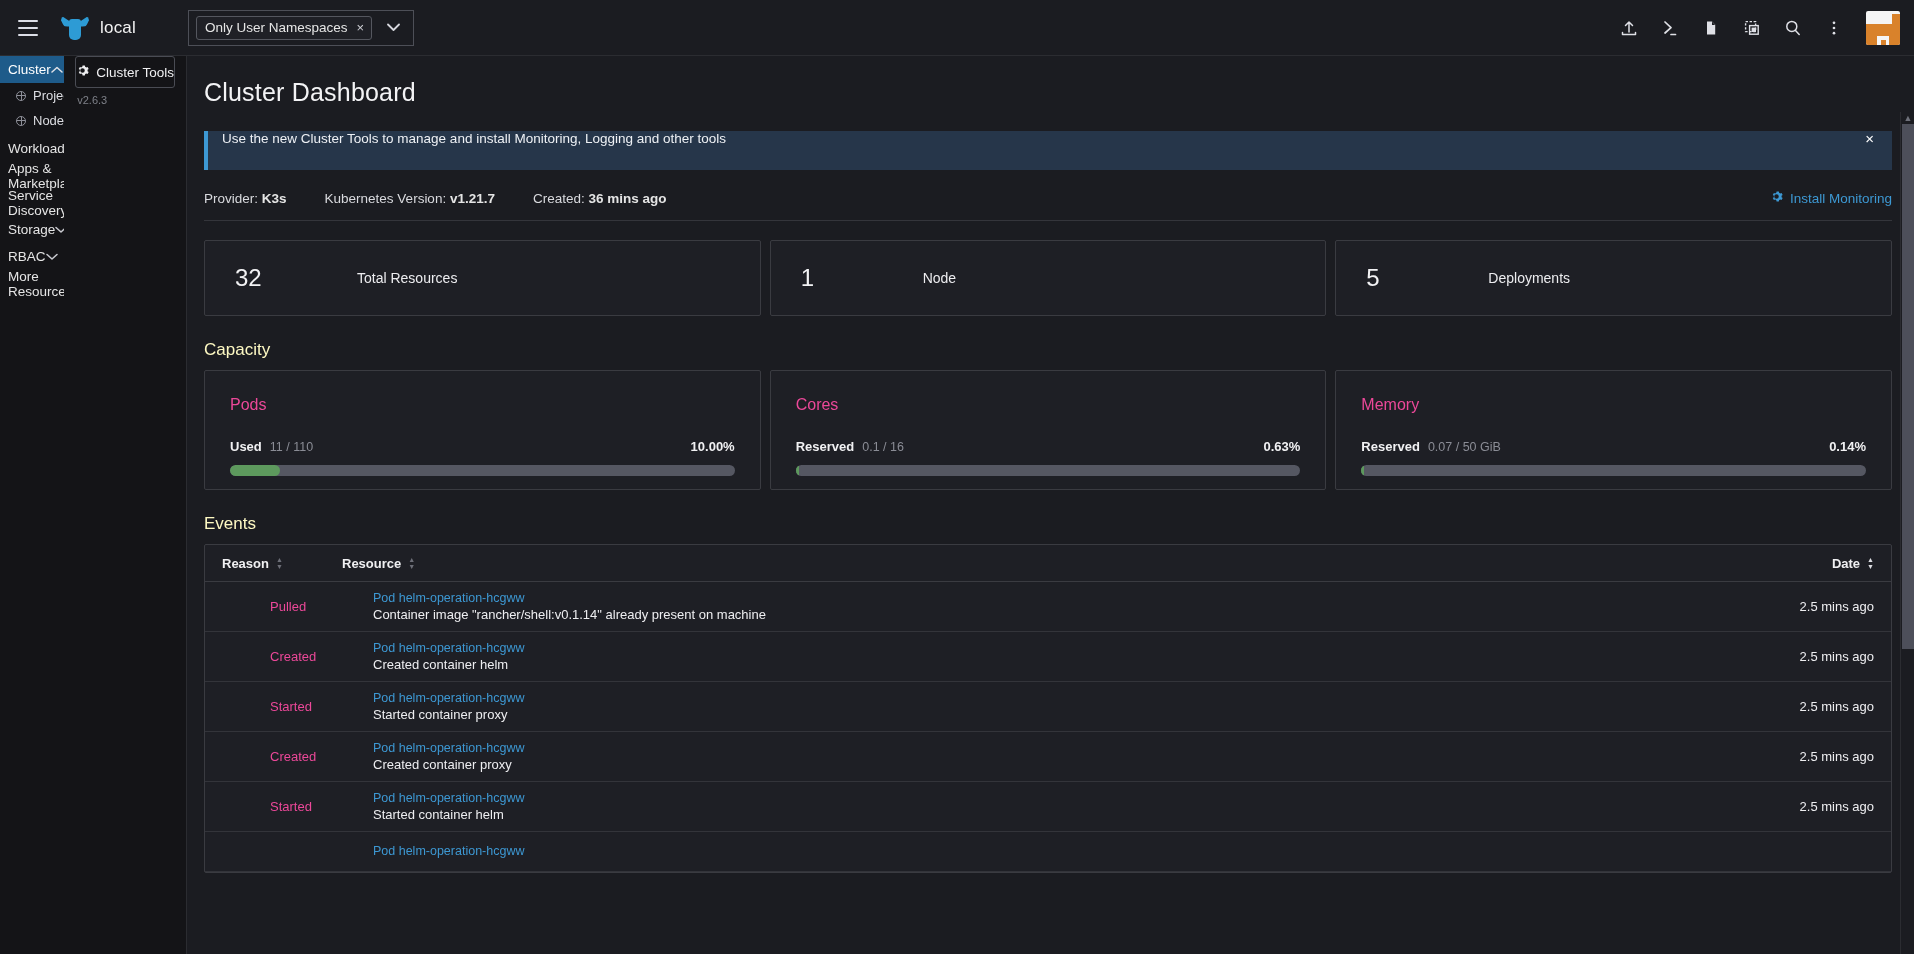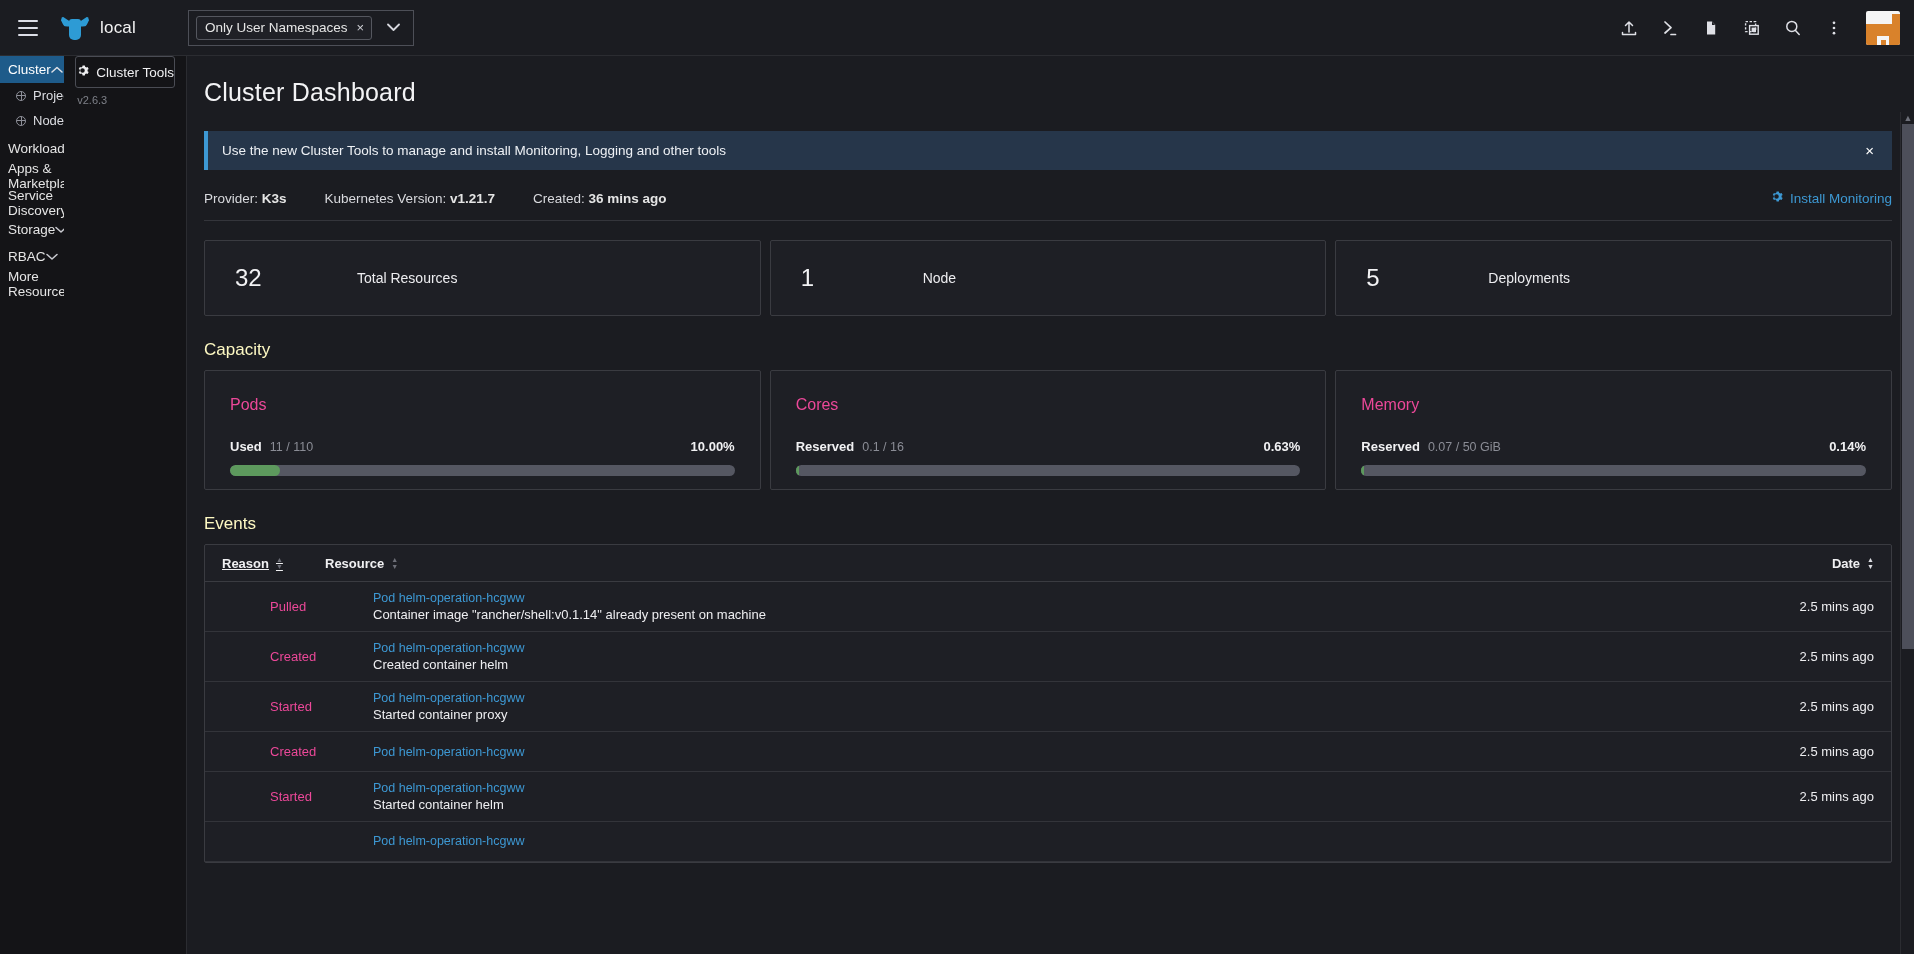--- a/index.html
+++ b/index.html
@@ -123,21 +123,21 @@
     flex: 1; min-width: 0; overflow: hidden;
     padding: 0 22px 0 17px;
     position: relative;
     background: #1b1c21;
   }
   .page-title { font-size: 25px; font-weight: 400; color: #f3f3f5; padding: 22px 0 0 0; letter-spacing: .2px; }
 
   .banner {
     margin-top: 24px; height: 39px;
     background: #26364a; border-left: 4px solid #3d98d3;
-    display: flex; align-items: center; padding: 0 14px 0 14px;
+    display: flex; padding: 0 14px 0 14px;
     font-size: 13.5px; color: #eef1f5;
   }
   .banner .btext { flex: 1; }
   .banner .bclose { color: #ffffff; font-size: 15px; cursor: pointer; padding: 0 4px; line-height: 1; }
 
   .meta-row {
     display: flex; align-items: center;
     border-bottom: 1px solid #34353b;
     margin-top: 0; padding: 20px 0 14px 0;
     font-size: 13.5px; color: #d9dade;
@@ -172,21 +172,21 @@
   }
   .bar .fill { height: 100%; background: #5d995d; border-radius: 6px; }
 
   .table { border: 1px solid #3a3b41; border-radius: 2px; background: #1e1f25; }
   .thead {
     height: 37px; display: flex; align-items: center;
     border-bottom: 1px solid #3a3b41; padding: 0 17px 0 17px;
     font-size: 13px; font-weight: 700; color: #f0f0f2;
   }
   .th { display: flex; align-items: center; gap: 7px; }
-  .th-reason { width: 103px; text-decoration: underline; }
+  .th-reason { width: 120px; }
   .th-resource { flex: 1; }
   .th-date { margin-left: auto; justify-content: flex-end; }
   .sort { display: inline-flex; flex-direction: column; gap: 1px; }
   .sort i { font-style: normal; font-size: 7px; line-height: 6px; color: #6d6f78; }
   .sort.active i { color: #dcdde2; }
 
   .trow {
     display: flex; align-items: center; min-height: 40px;
     border-bottom: 1px solid #33343a; padding: 9px 17px 9px 17px;
     font-size: 13px;
@@ -521,20 +521,21 @@
             <span class="res-link">Pod helm-operation-hcgww</span>
             <span class="res-msg">Started container proxy</span>
           </div>
           <div class="td-date">2.5 mins ago</div>
         </div>
 
         <div class="trow">
           <div class="td-reason">Created</div>
           <div class="td-resource">
             <span class="res-link">Pod helm-operation-hcgww</span>
+            <span class="res-msg">Created container proxy</span>
           </div>
           <div class="td-date">2.5 mins ago</div>
         </div>
 
         <div class="trow">
           <div class="td-reason">Started</div>
           <div class="td-resource">
             <span class="res-link">Pod helm-operation-hcgww</span>
             <span class="res-msg">Started container helm</span>
           </div>

